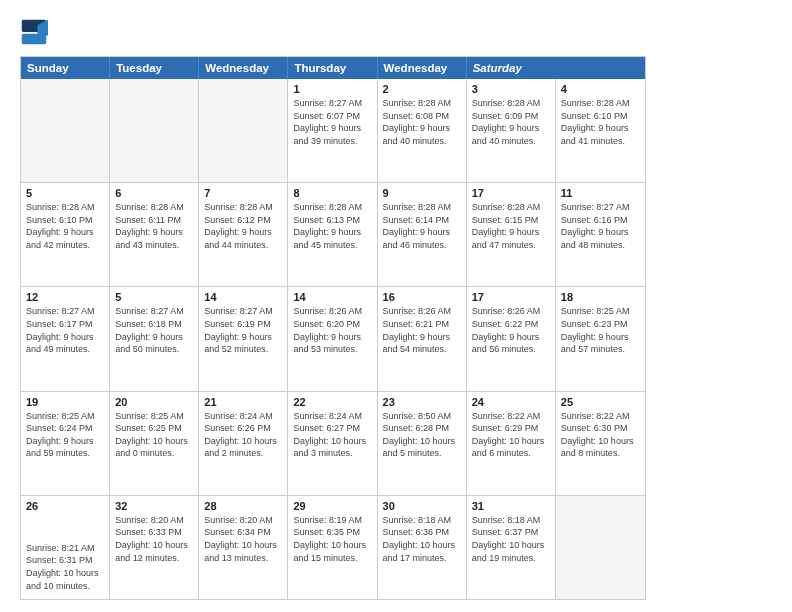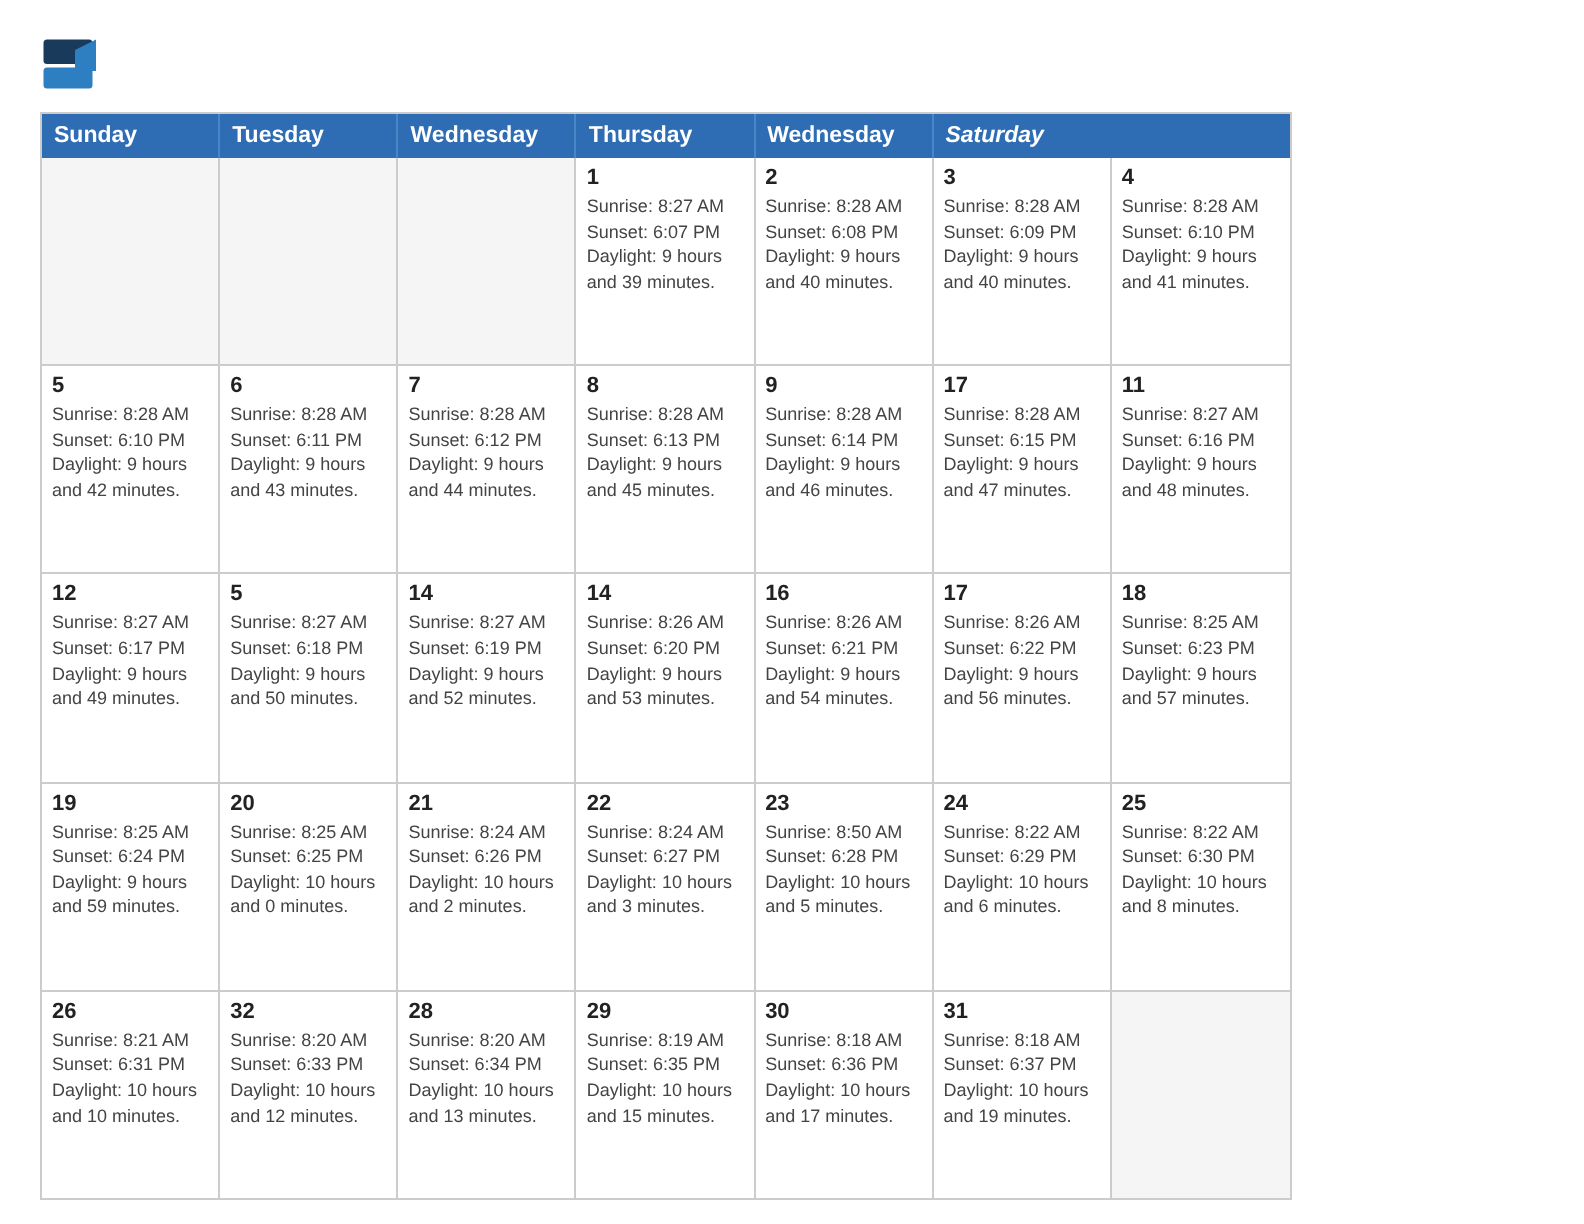--- a/index.html
+++ b/index.html
@@ -321,21 +321,21 @@
             <div class="day-num">25</div>
             <div class="day-info" style="white-space: pre-line;">Sunrise: 8:22 AM
 Sunset: 6:30 PM
 Daylight: 10 hours
 and 8 minutes.</div>
           </div>
         </div>
         <div class="week-row">
           <div class="day-cell">
             <div class="day-num">26</div>
-            <div class="day-info" style="white-space: pre-line;">Sunrise: 8:21 AM
+            <div class="day-info" style="white-space: pre-line; margin-top: 28px;">Sunrise: 8:21 AM
 Sunset: 6:31 PM
 Daylight: 10 hours
 and 10 minutes.</div>
           </div>
           <div class="day-cell">
             <div class="day-num">32</div>
             <div class="day-info" style="white-space: pre-line;">Sunrise: 8:20 AM
 Sunset: 6:33 PM
 Daylight: 10 hours
 and 12 minutes.</div>

